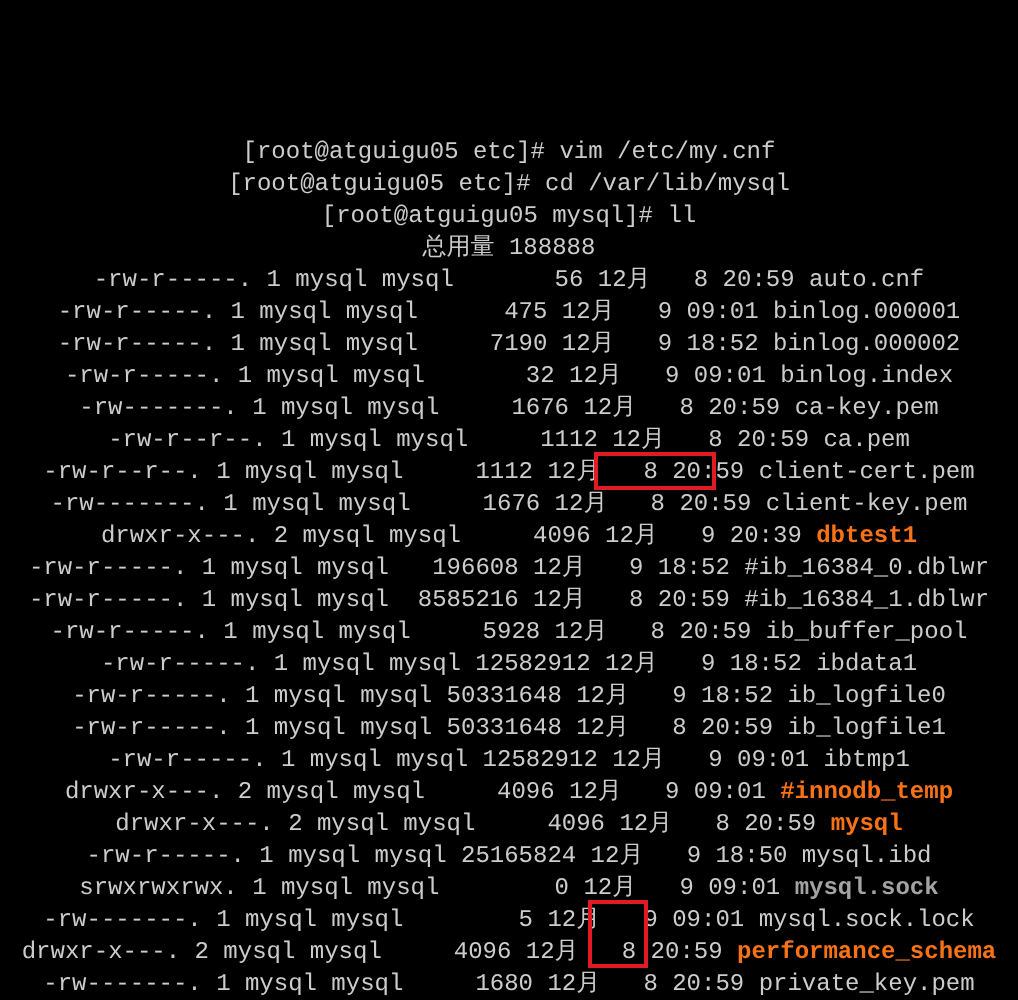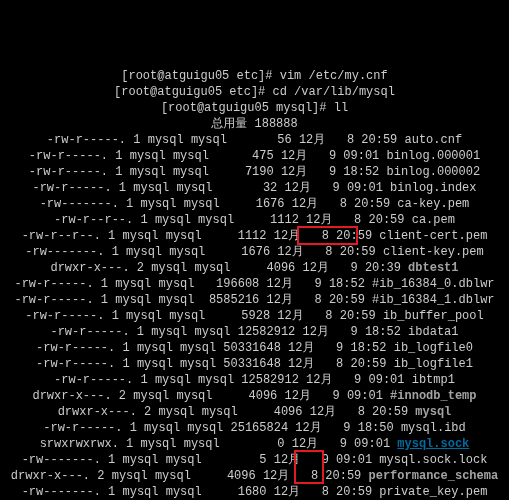--- a/index.html
+++ b/index.html
@@ -9,22 +9,22 @@
     color: #cccccc;
     font-family: "Consolas", "Courier New", monospace;
     font-size: 12px;
     line-height: 16px;
     width: 509px;
     box-sizing: border-box;
     white-space: pre;
     position: relative;
   }
   .row { white-space: pre; text-align: center; }
-  .dir { color: #a3a3a3; font-weight: bold; }
-  .socket { color: #0369a1; font-weight: bold; text-decoration: underline; }
+  .dir { color: #f97316; font-weight: bold; }
+  .socket { color: #a3a3a3; font-weight: bold; }
   .highlight-box {
     border: 2px solid #e01b24;
     position: absolute;
     pointer-events: none;
   }
   #hl1 { left: 297px; top: 226px; width: 57px; height: 15px; }
   #hl2 { left: 294px; top: 450px; width: 26px; height: 30px; }
 </style>
 </head>
 <body>

